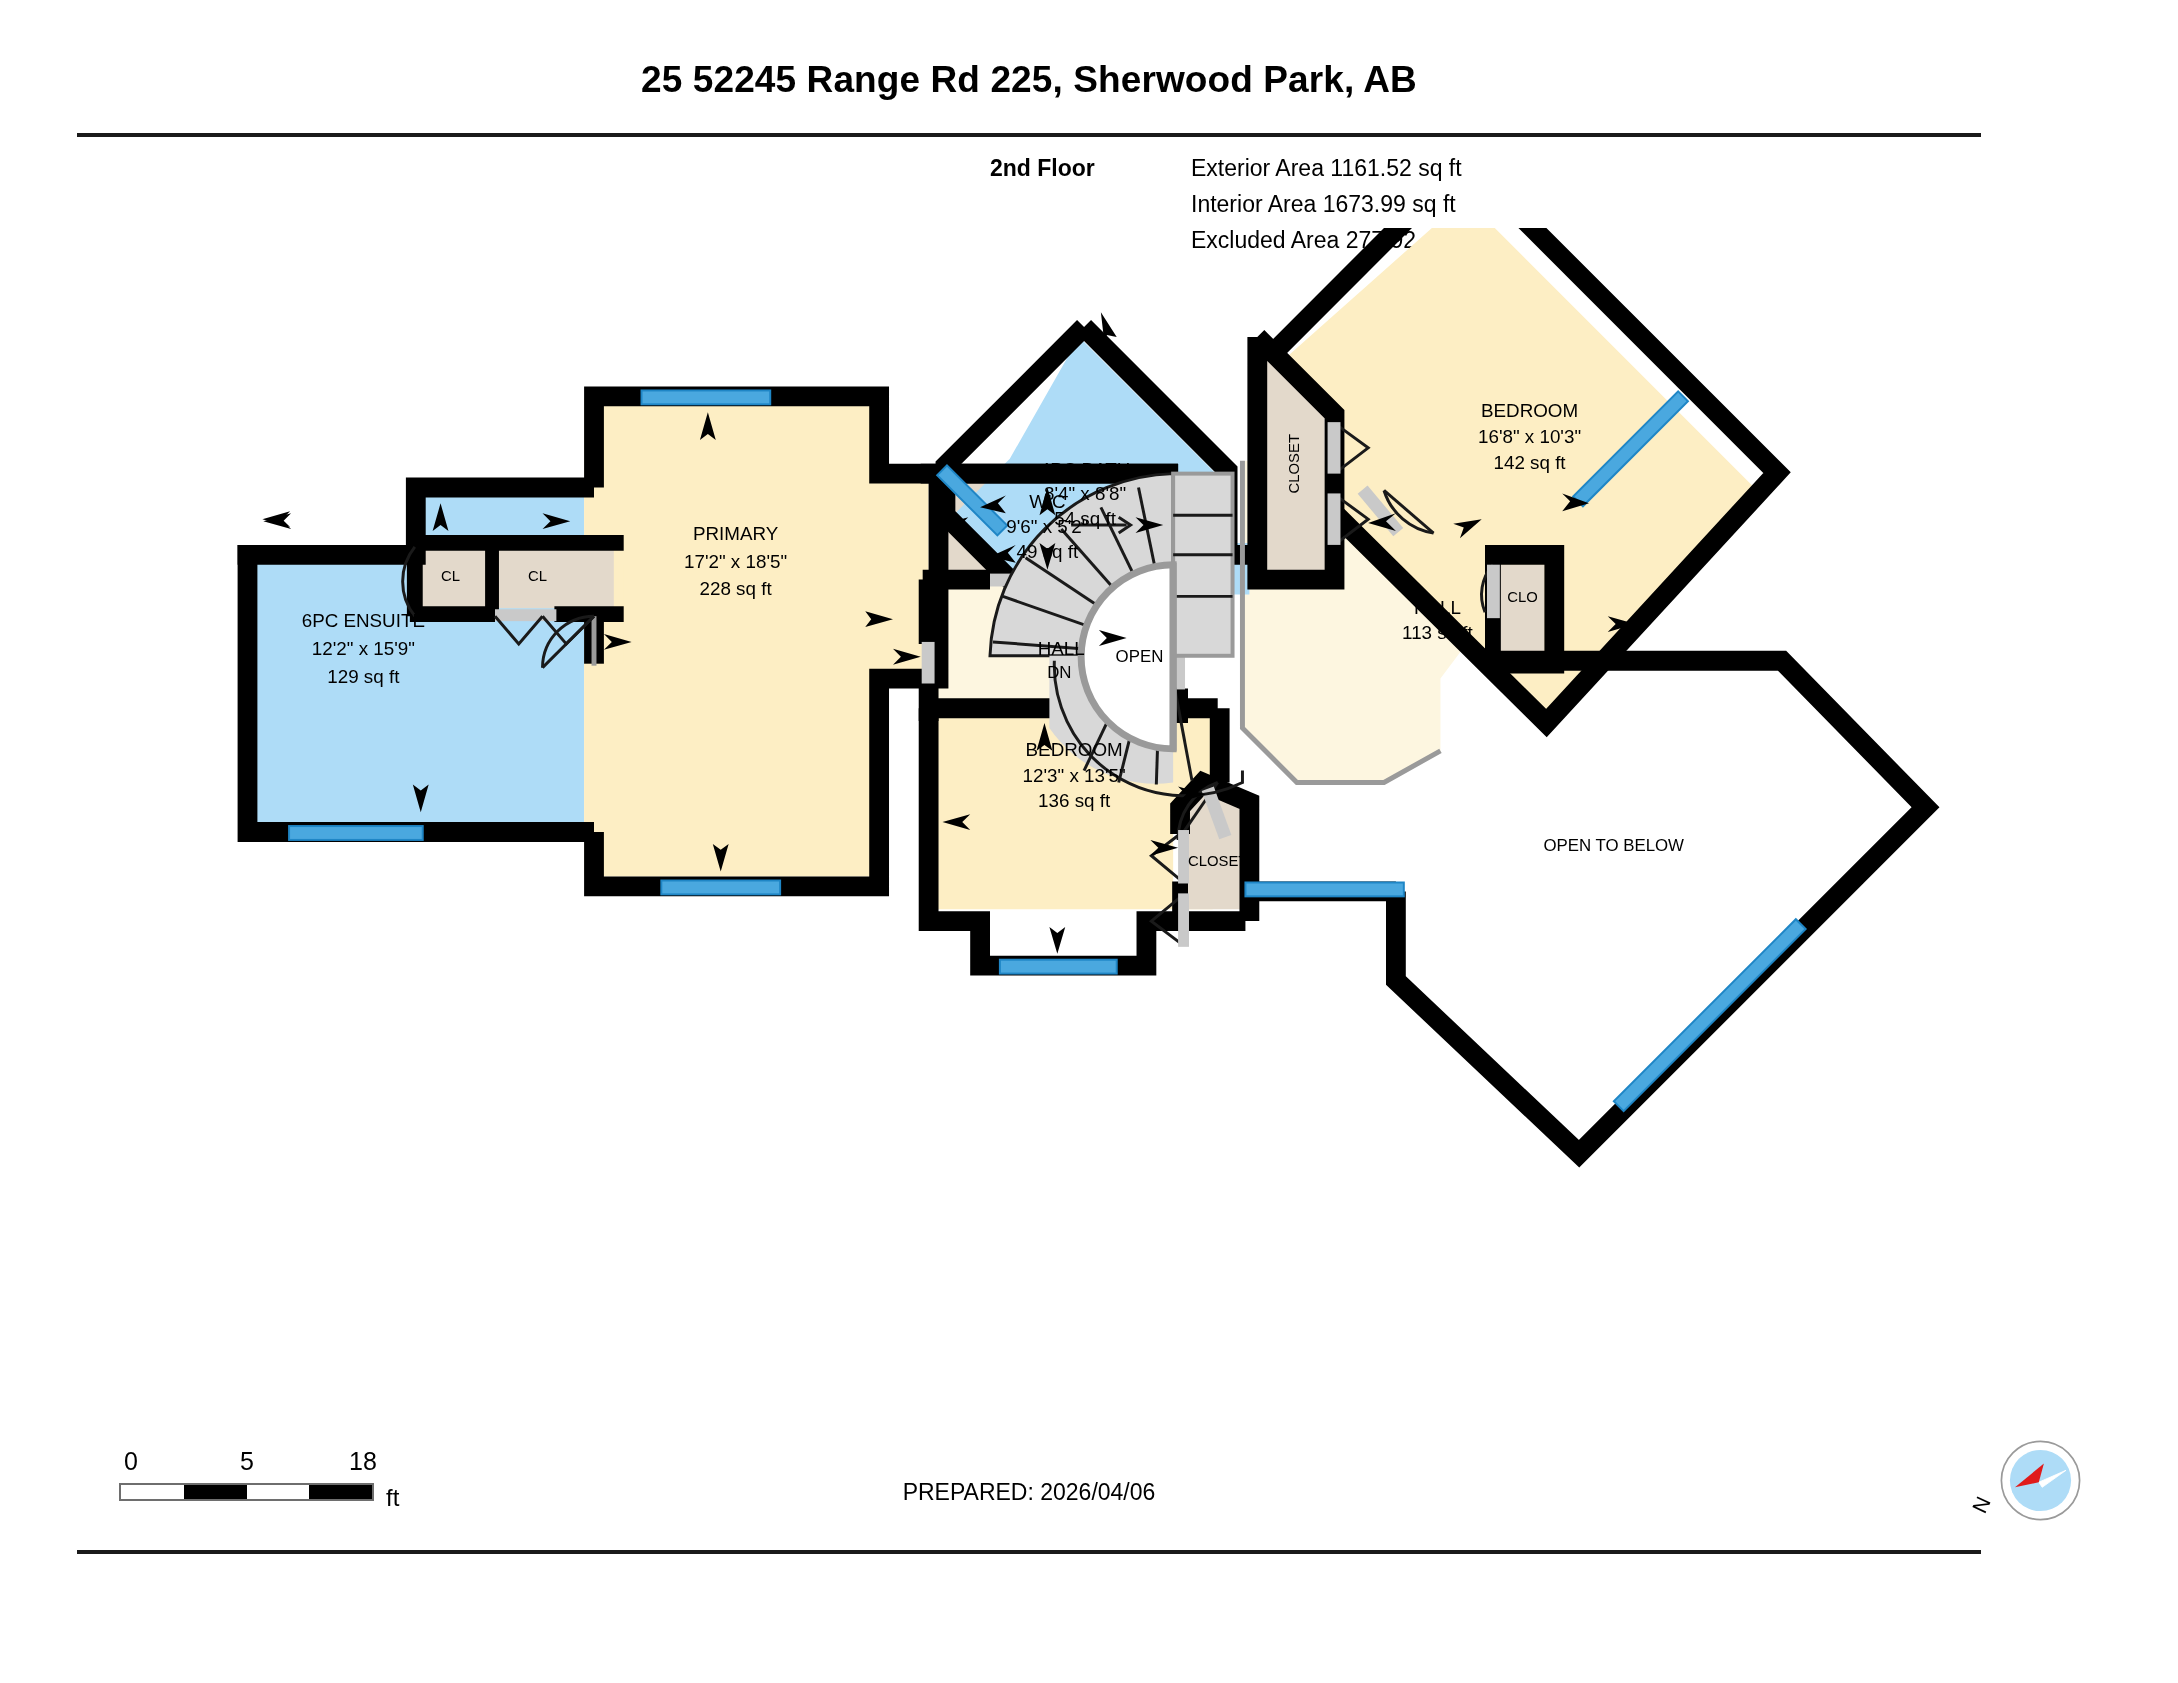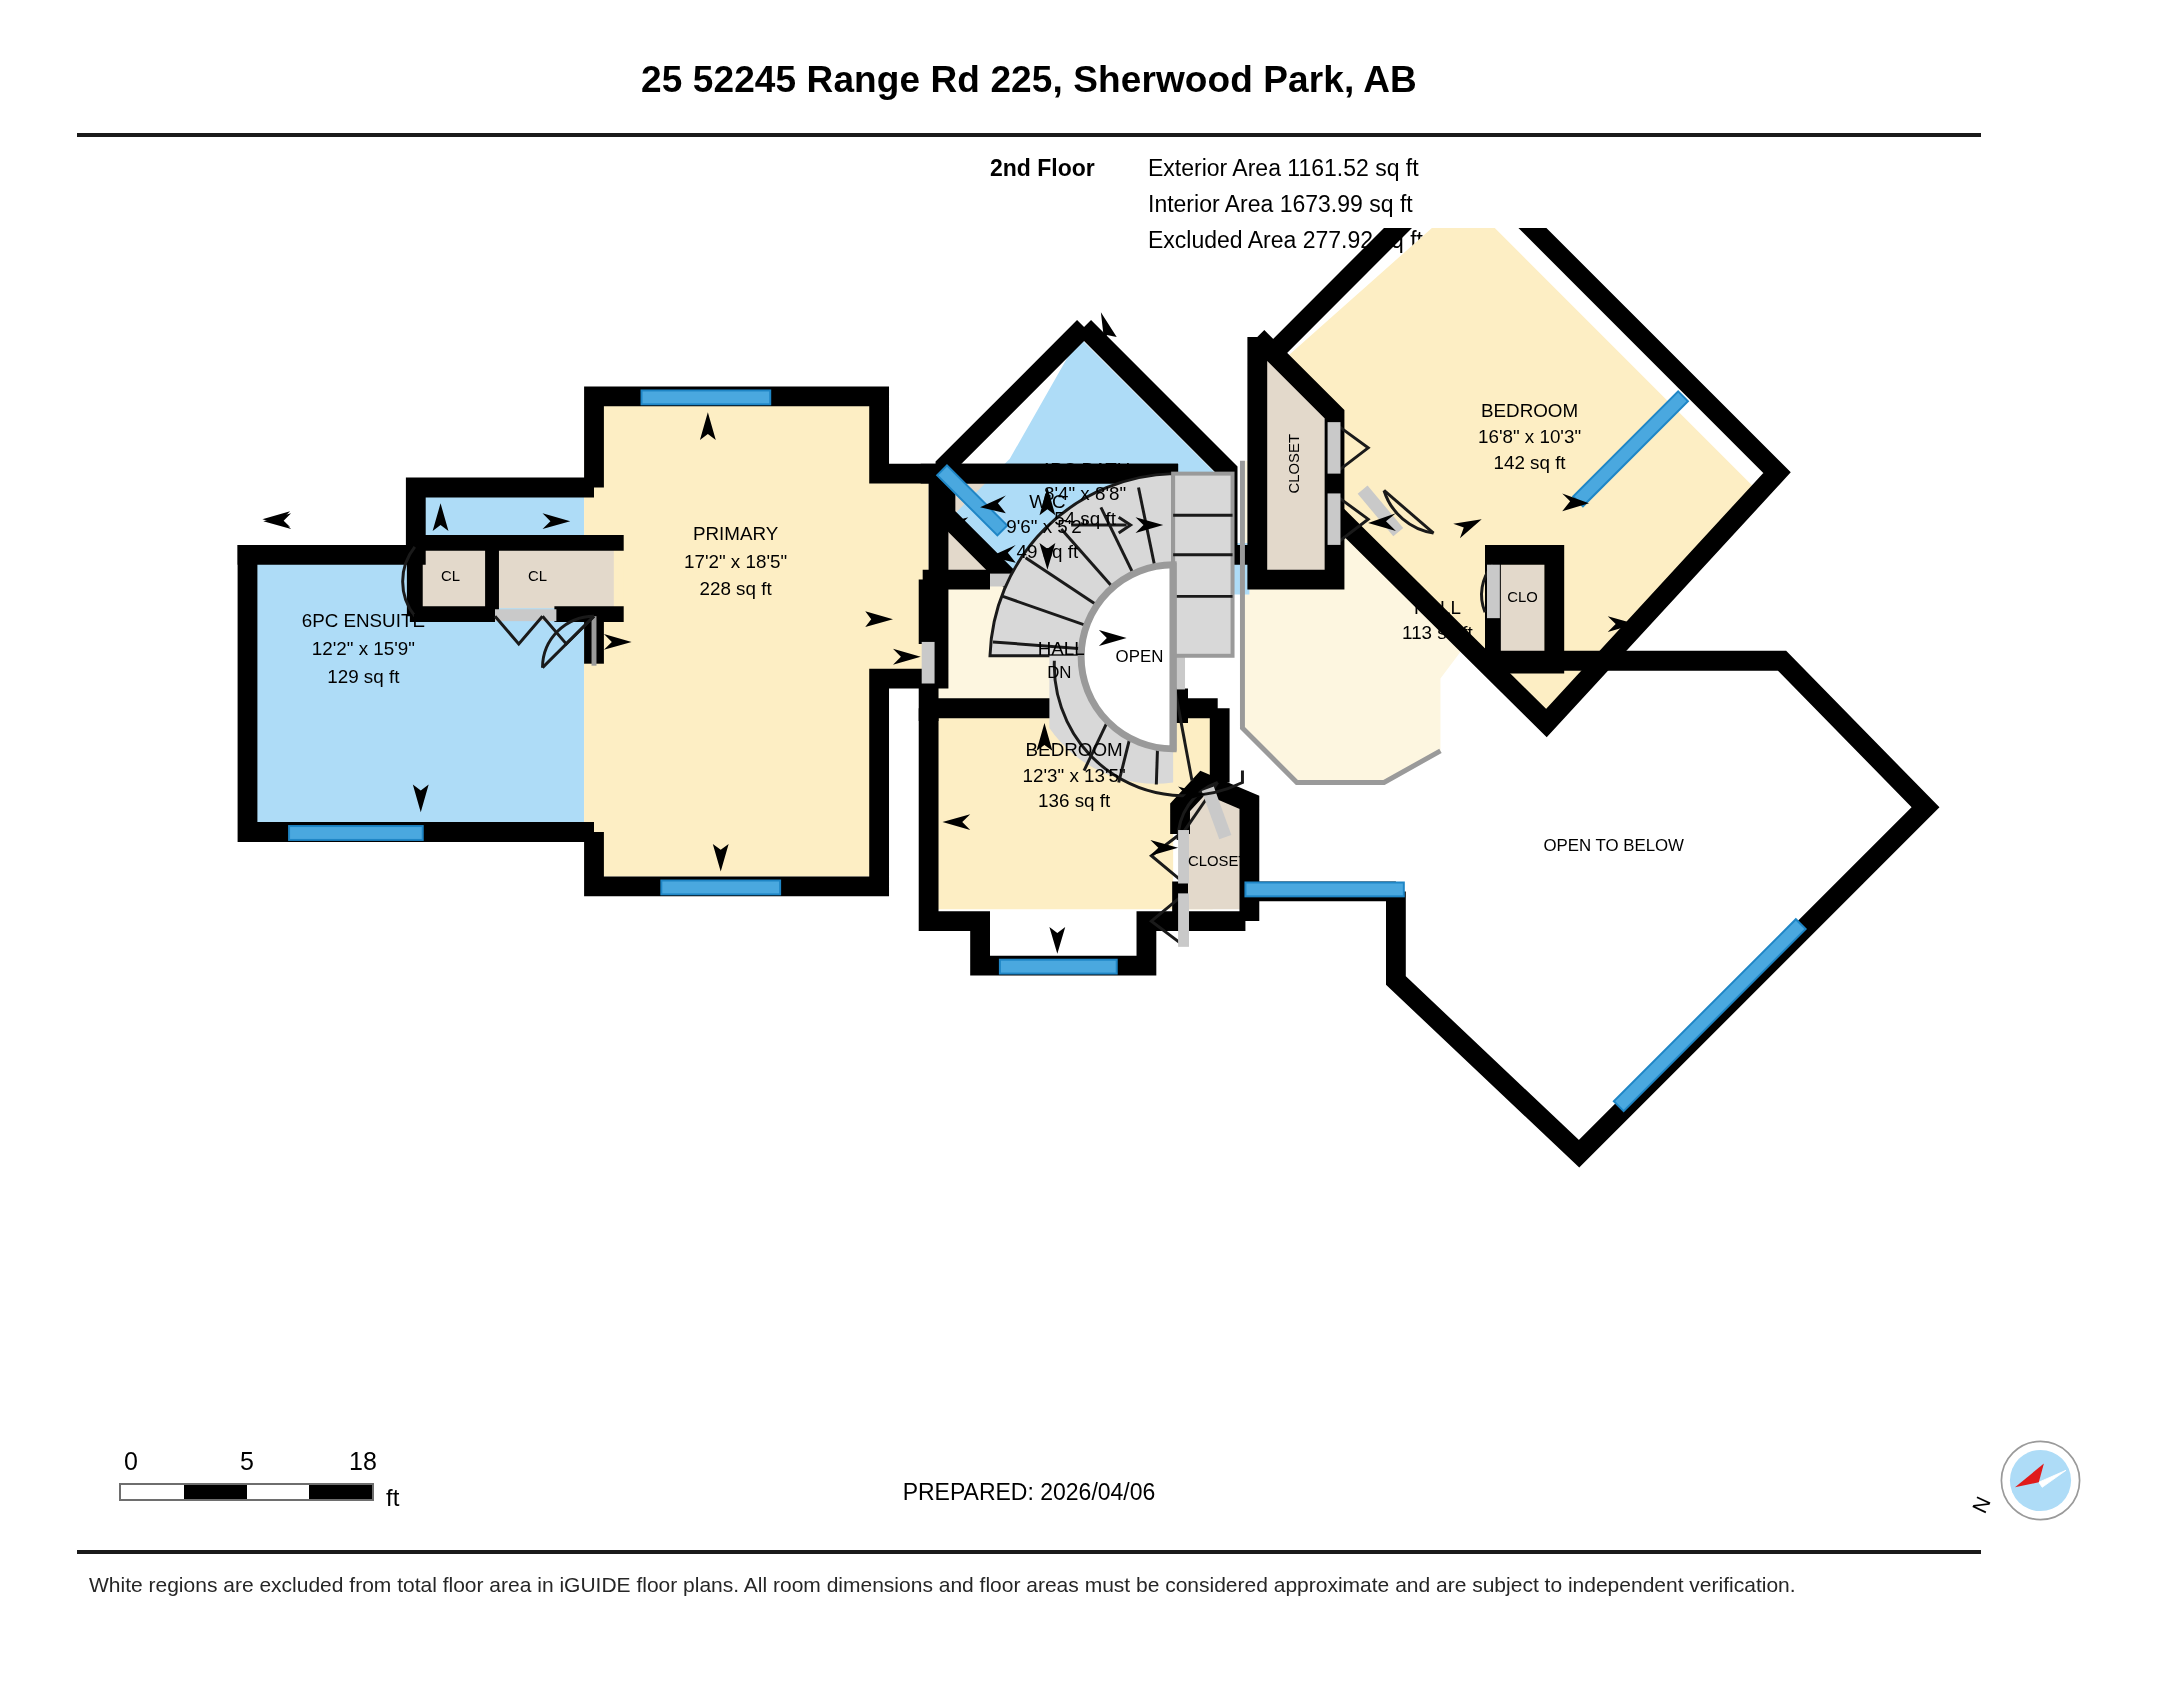--- a/index.html
+++ b/index.html
@@ -39,21 +39,21 @@
     height: 4px;
     background: #1a1a1a;
   }
   .area-block {
     position: absolute;
     left: 990px;
     top: 150px;
     font-size: 23px;
     line-height: 36px;
   }
-  .area-row { display: flex; }
+  .area-row { display: flex; gap: 43px; }
   .area-label {
     font-weight: bold;
     width: 117px;
     flex: 0 0 117px;
   }
   .area-spacer {
     width: 117px;
     flex: 0 0 117px;
   }
   .area-value { white-space: nowrap; margin-left: 41px; }
@@ -434,16 +434,15 @@
     <svg viewBox="0 0 100 100" width="85" height="85" xmlns="http://www.w3.org/2000/svg">
       <circle cx="50" cy="50" r="46" fill="#ffffff" stroke="#9a9a9a" stroke-width="2"></circle>
       <circle cx="50" cy="50" r="36" fill="#AEDCF7"></circle>
       <path d="M 48,52 L 80,38 L 52,58 Z" fill="#ffffff" stroke="#ffffff" stroke-width="1"></path>
       <path d="M 48,52 L 54,30 L 20,58 Z" fill="#E01B1B"></path>
     </svg>
   </div>
   <div class="compass-n">N</div>
 
   <div class="rule-bottom"></div>
-  <div class="disclaimer">White regions are excluded from total floor area in iGUIDE floor plans. All room dimensions and floor areas must be considered approximate and are subject to independent verification.</div>
 
 </div>
 
 
 </body></html>

